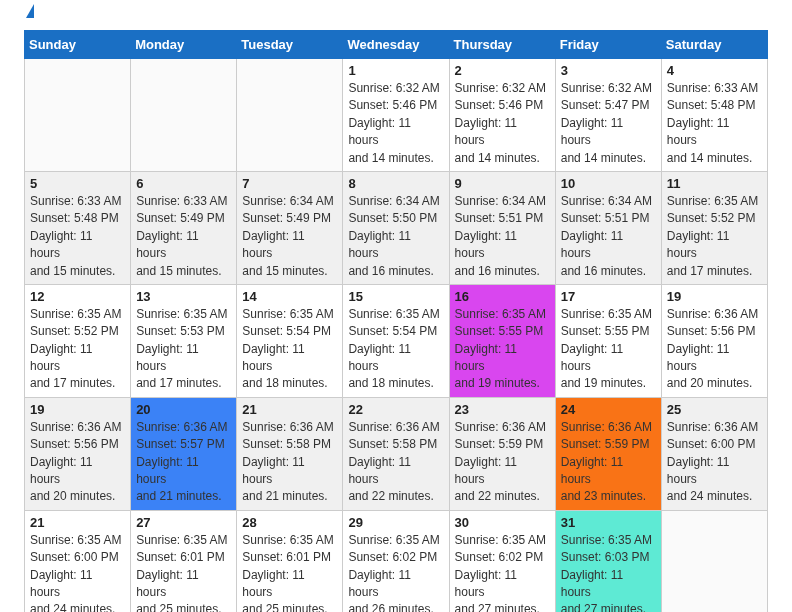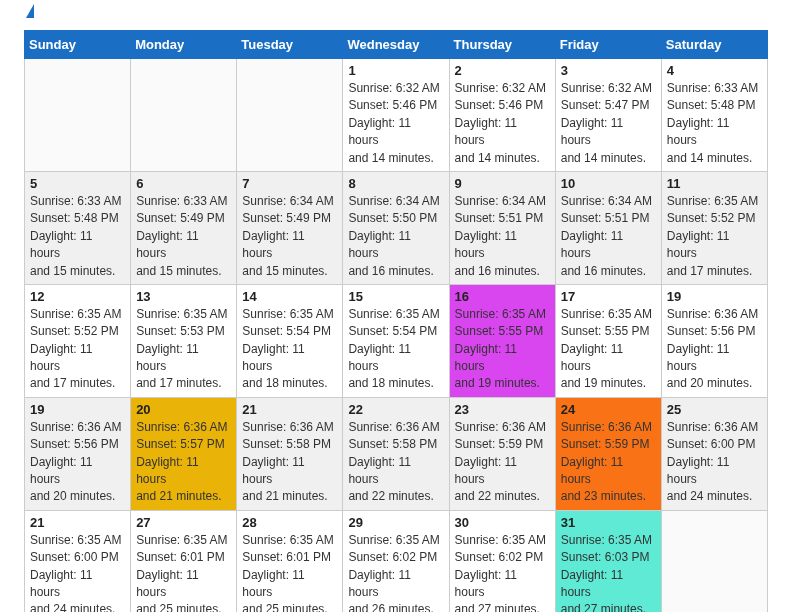--- a/index.html
+++ b/index.html
@@ -208,21 +208,21 @@
           <td style="background: rgb(255, 255, 255);">
             <span class="day-num">19</span>
             <div class="day-info">Sunrise: 6:36 AM<br>Sunset: 5:56 PM<br>Daylight: 11 hours<br>and 20 minutes.</div>
           </td>
         </tr>
         <tr>
           <td style="background: rgb(240, 240, 240);">
             <span class="day-num">19</span>
             <div class="day-info">Sunrise: 6:36 AM<br>Sunset: 5:56 PM<br>Daylight: 11 hours<br>and 20 minutes.</div>
           </td>
-          <td style="background: #eab308;">
+          <td style="background: #3b82f6;">
             <span class="day-num">20</span>
             <div class="day-info">Sunrise: 6:36 AM<br>Sunset: 5:57 PM<br>Daylight: 11 hours<br>and 21 minutes.</div>
           </td>
           <td style="background: rgb(240, 240, 240);">
             <span class="day-num">21</span>
             <div class="day-info">Sunrise: 6:36 AM<br>Sunset: 5:58 PM<br>Daylight: 11 hours<br>and 21 minutes.</div>
           </td>
           <td style="background: rgb(240, 240, 240);">
             <span class="day-num">22</span>
             <div class="day-info">Sunrise: 6:36 AM<br>Sunset: 5:58 PM<br>Daylight: 11 hours<br>and 22 minutes.</div>

